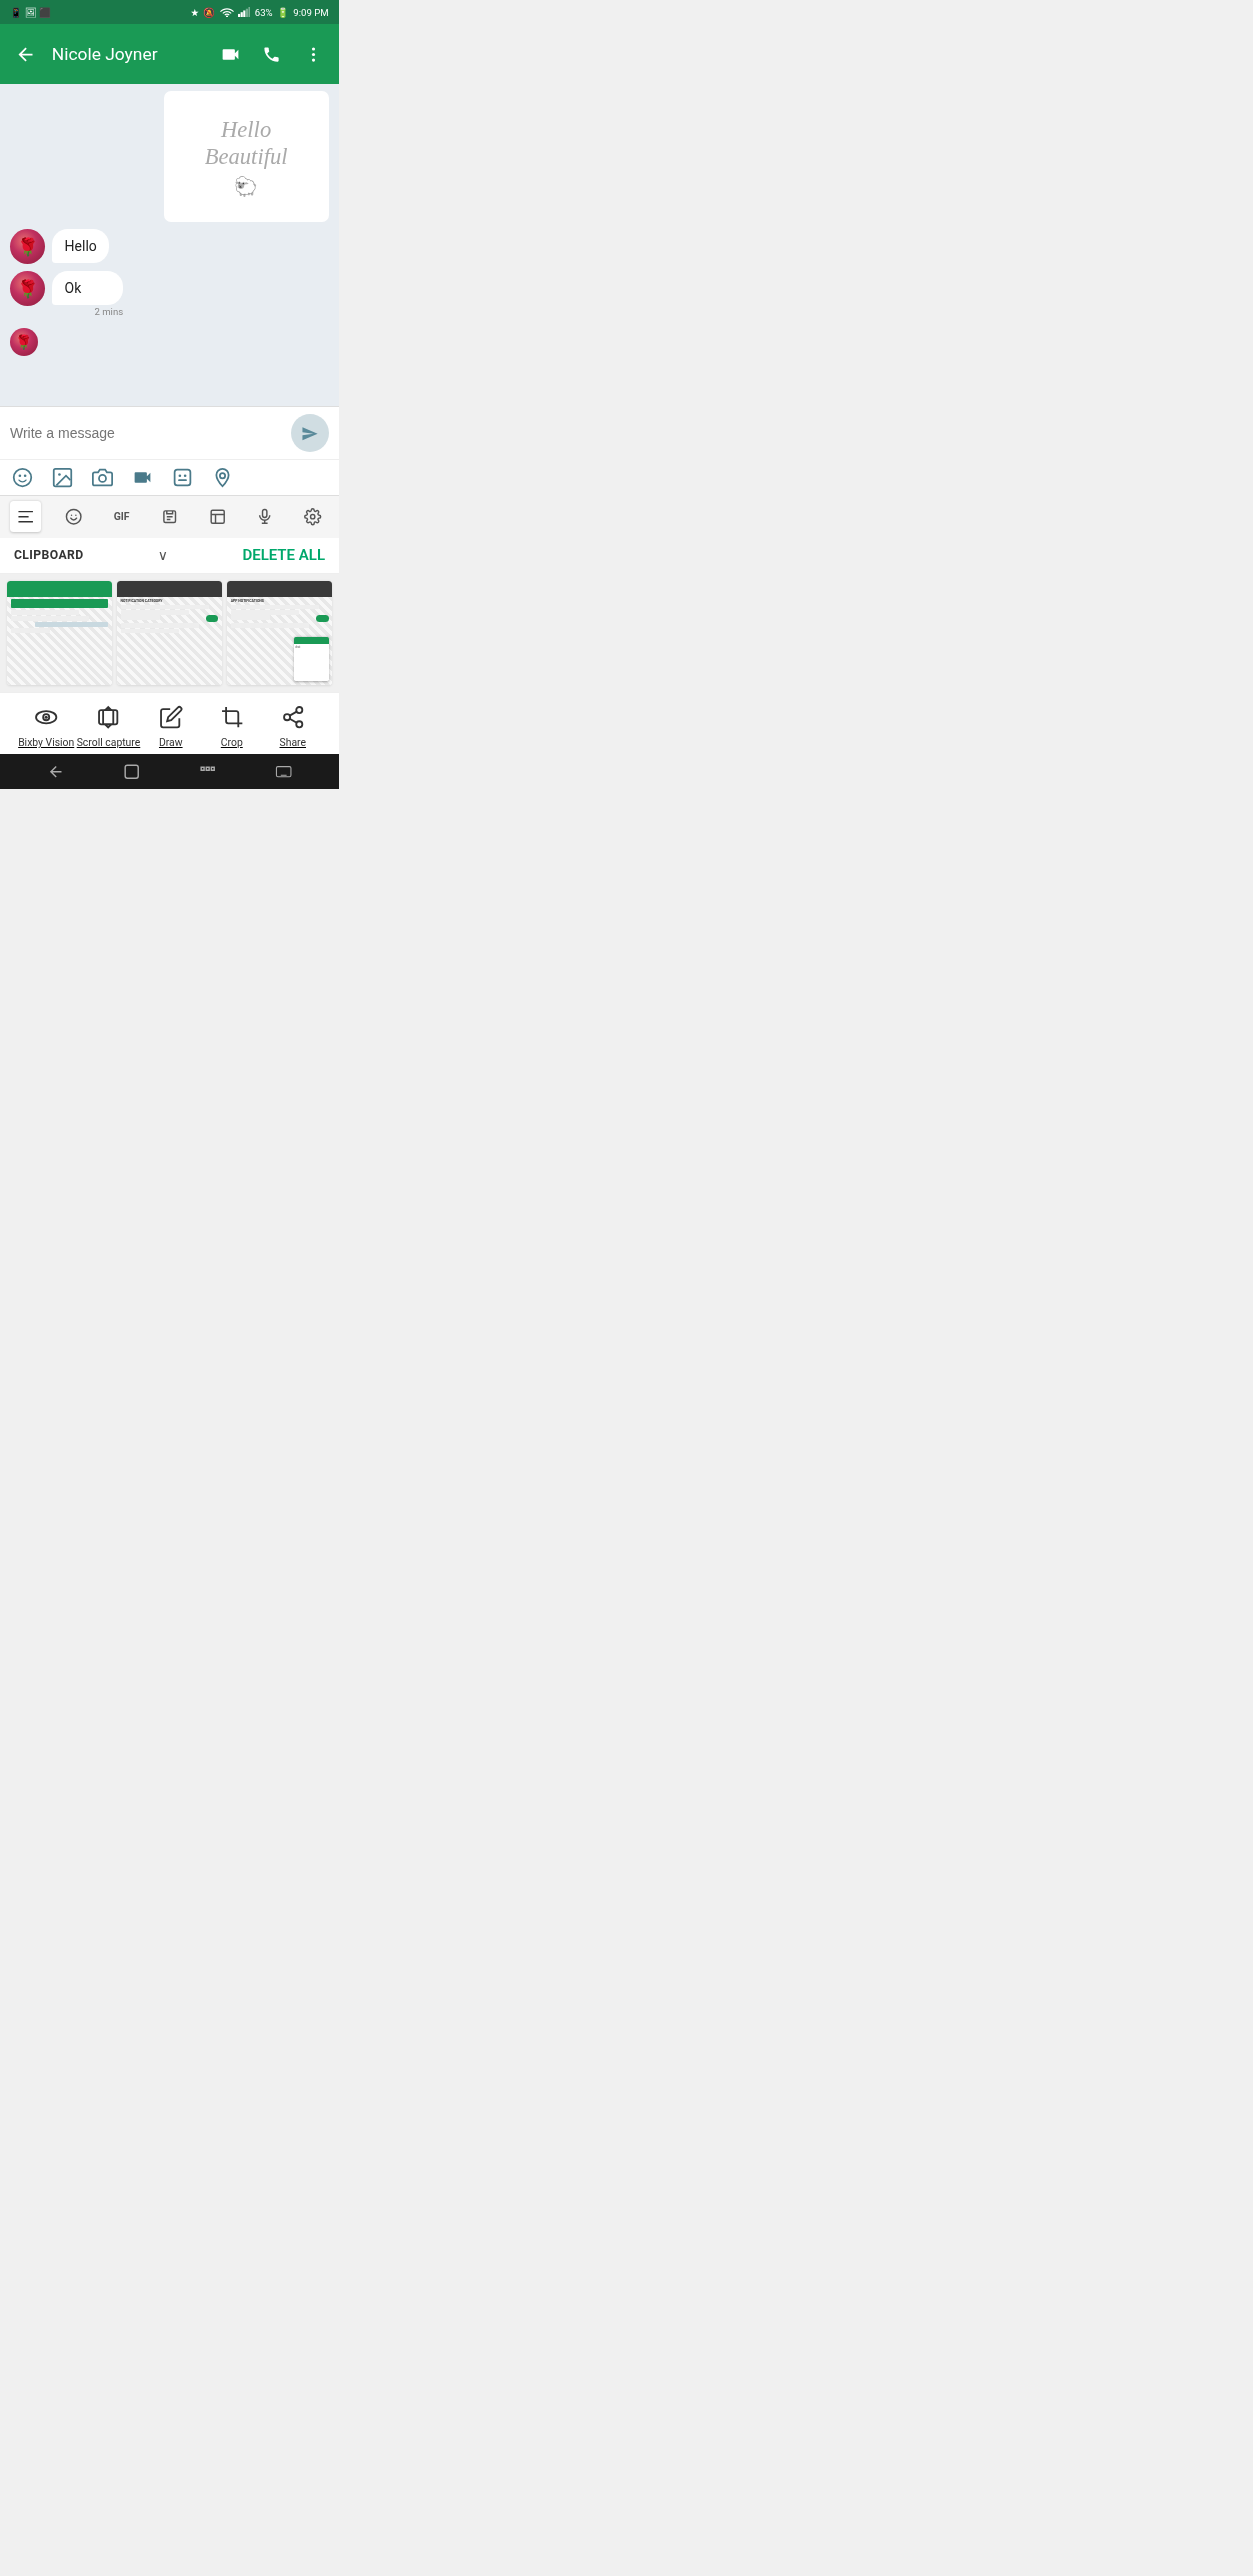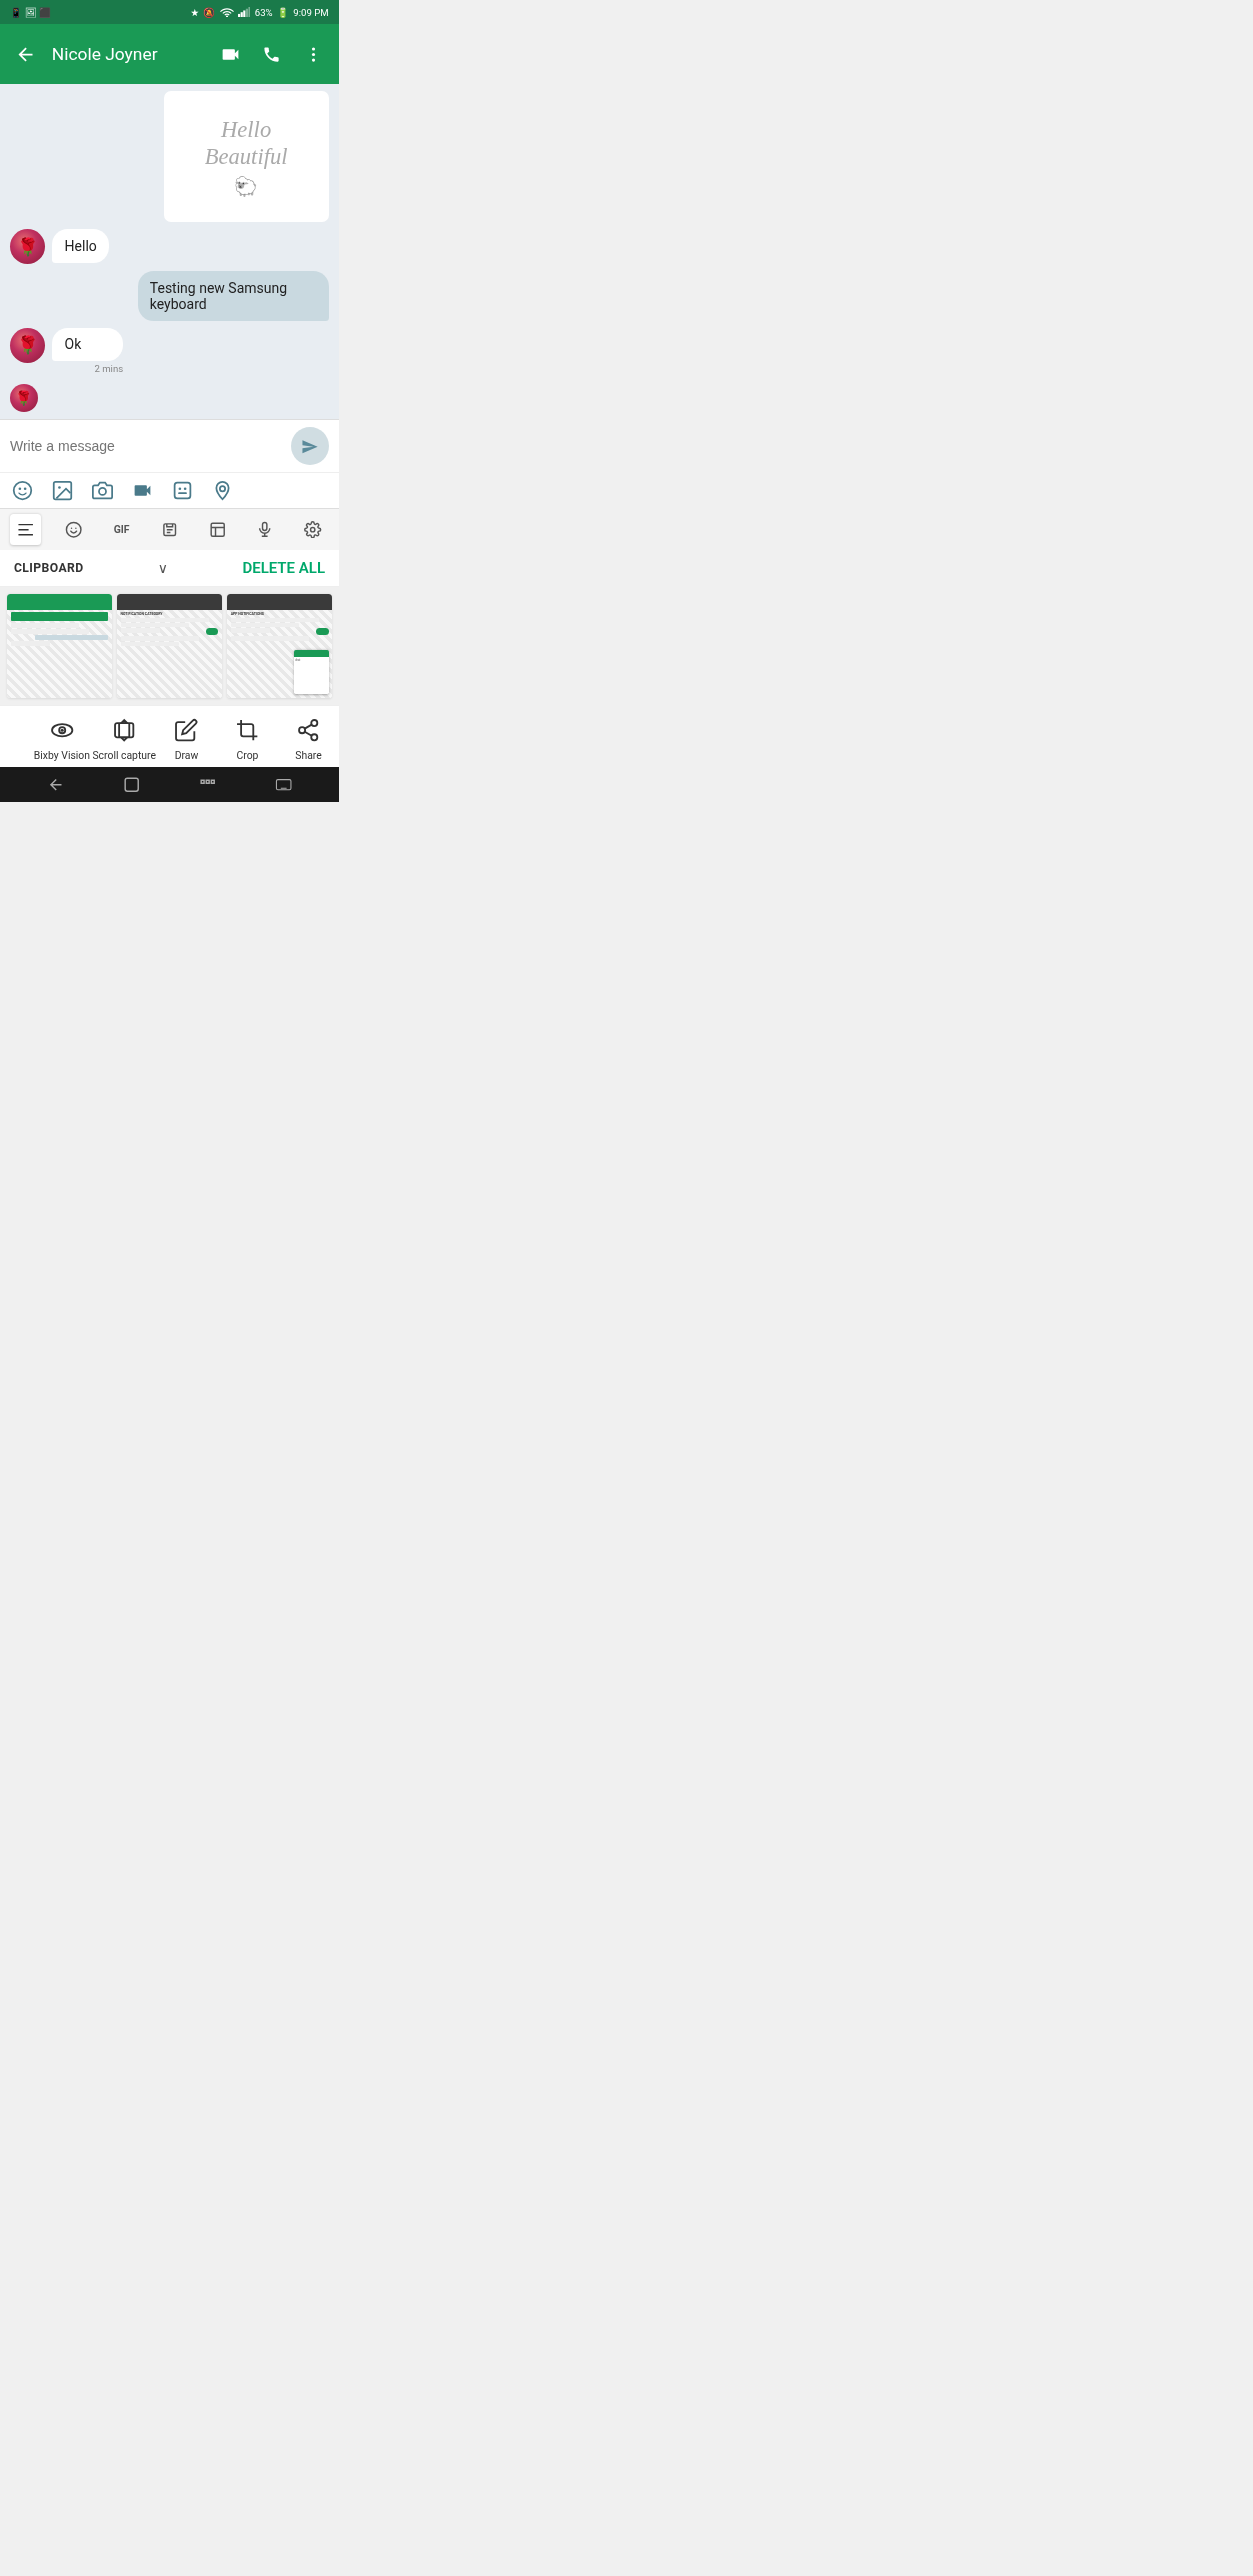--- a/index.html
+++ b/index.html
@@ -275,22 +275,23 @@
       padding: 2.6px 3.5px;
       font-size: 4.4px;
       color: #555;
     }
 
     
     .bottom-actions {
       background: white;
       padding: 8.7px 0 5.2px;
       display: flex;
-      justify-content: flex-end;
+      justify-content: center;
       border-top: 0.9px solid #eee;
+      text-decoration: underline;
     }
     .bottom-action {
       display: flex;
       flex-direction: column;
       align-items: center;
       gap: 3.5px;
       cursor: pointer;
       min-width: 61px;
     }
     .bottom-action-icon {
@@ -396,23 +397,20 @@
     </div>
   </div>
 
   <div class="msg-row received">
     <div class="avatar">
       <span class="avatar-rose">🌹</span>
     </div>
     <div class="bubble received">Hello</div>
   </div>
 
-  <div class="msg-row sent">
-    <div class="bubble sent">Testing new Samsung keyboard</div>
-  </div>
 
   <div class="msg-row received">
     <div class="avatar">
       <span class="avatar-rose">🌹</span>
     </div>
     <div>
       <div class="bubble received">Ok</div>
       <div class="timestamp">2 mins</div>
     </div>
   </div>

